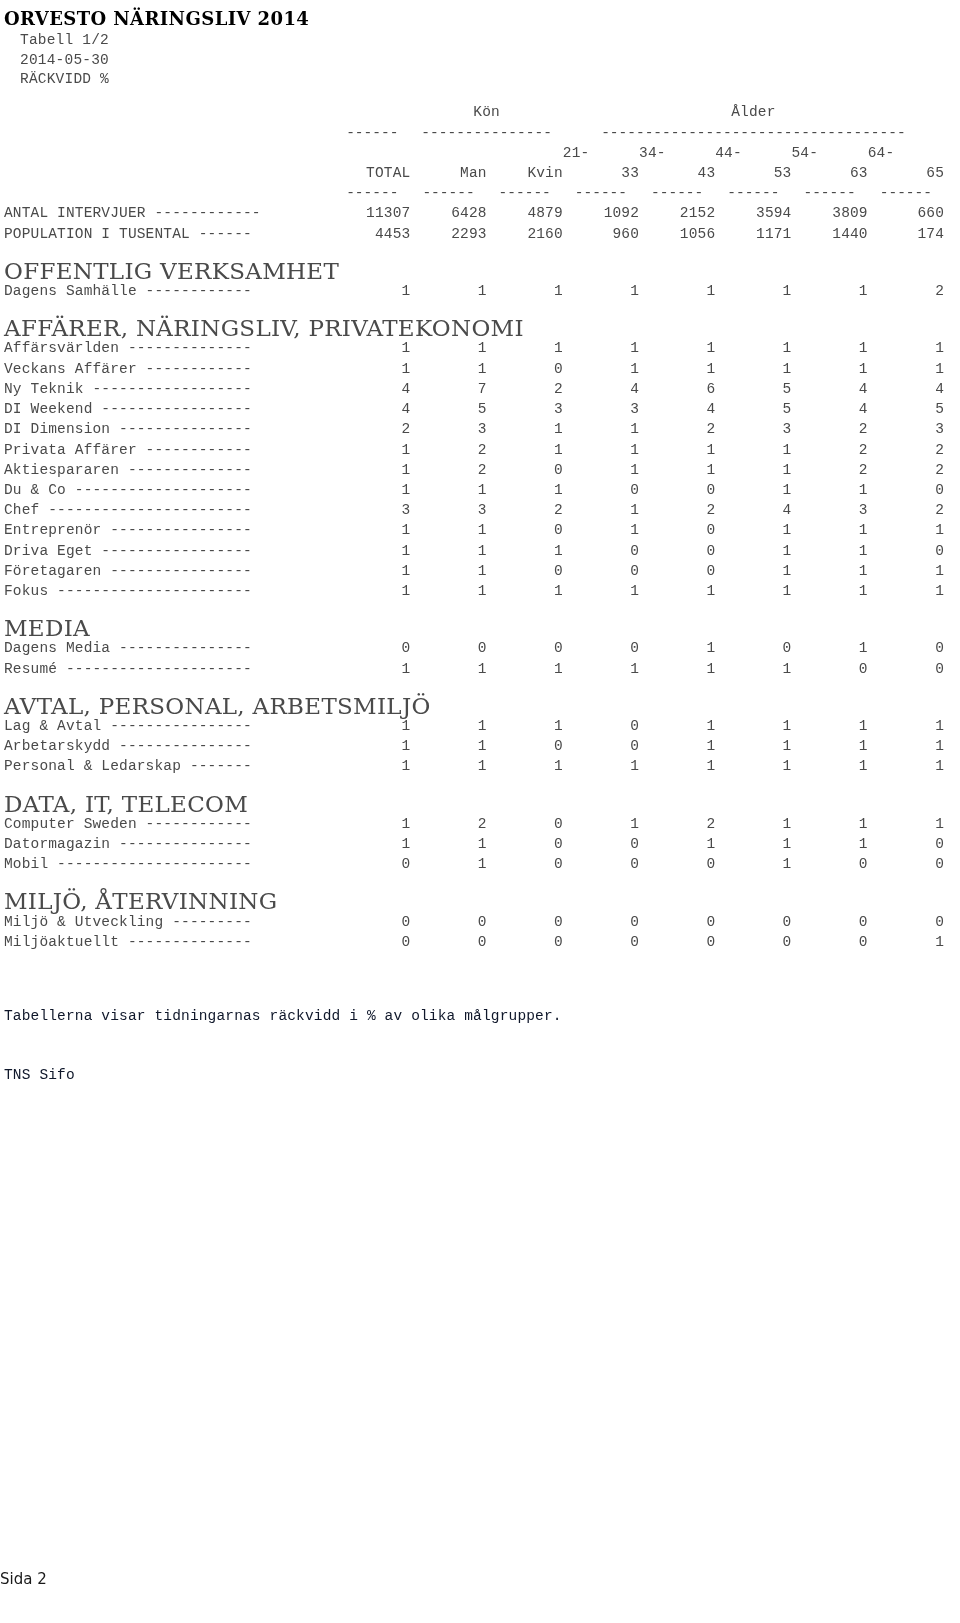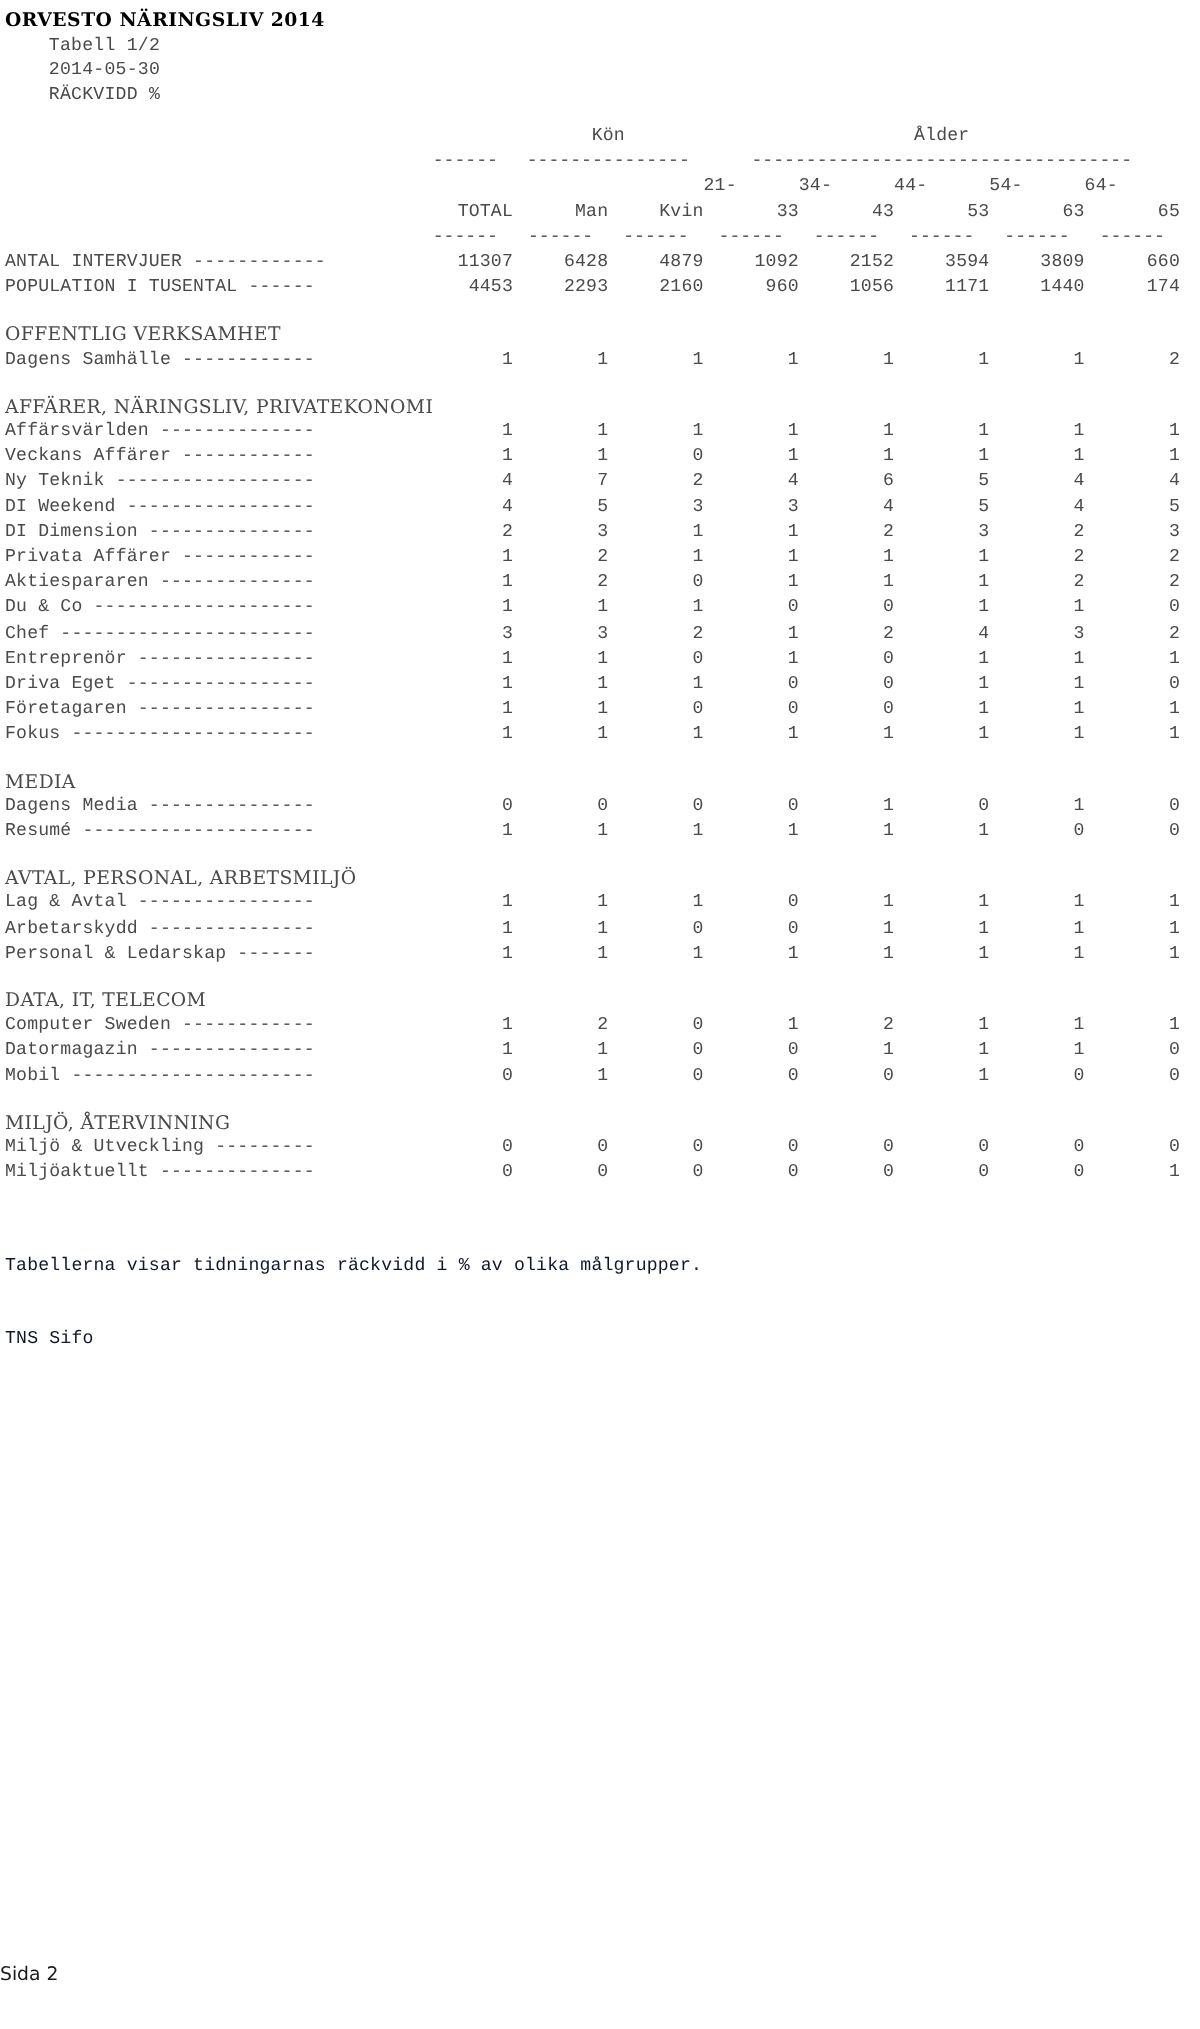--- a/index.html
+++ b/index.html
@@ -18,36 +18,35 @@
   .page {
     position: relative;
     width: 960px;
     height: 1623px;
     padding: 0;
     box-sizing: border-box;
   }
   .doc-title {
     font-family: "DejaVu Serif", "Liberation Serif", serif;
     font-weight: bold;
-    font-size: 15px;
+    font-size: 18px;
     letter-spacing: 0.4px;
     color: #000000;
     margin: 0;
     padding: 8px 0 0 4px;
     line-height: 1.18;
     white-space: pre;
   }
   .meta-line {
     font-size: 14.5px;
     line-height: 19.4px;
     color: #4a4a4a;
-    padding-left: 7px;
+    padding-left: 20px;
     white-space: pre;
     letter-spacing: 0.2px;
-    margin-left: 32px;
   }
   .meta-block { margin-top: 2px; }
 
   
   .table-wrap {
     margin-top: 13px;
     padding-left: 4px;
   }
   table.grid {
     border-collapse: collapse;
@@ -108,21 +107,21 @@
     text-align: right;
     padding-right: 14px;
     line-height: 19px;
     padding-bottom: 1px;
   }
   tr.spacer-md td { height: 17px; line-height: 17px; }
 
   td.section {
     font-family: "DejaVu Serif", "Liberation Serif", serif;
     font-weight: bold;
-    font-size: 15px;
+    font-size: 23px;
     color: #000000;
     line-height: 30px;
     padding-top: 6px;
     letter-spacing: 0.3px;
     white-space: pre;
   }
 
   .footnote {
     padding-left: 4px;
     margin-top: 16px;

